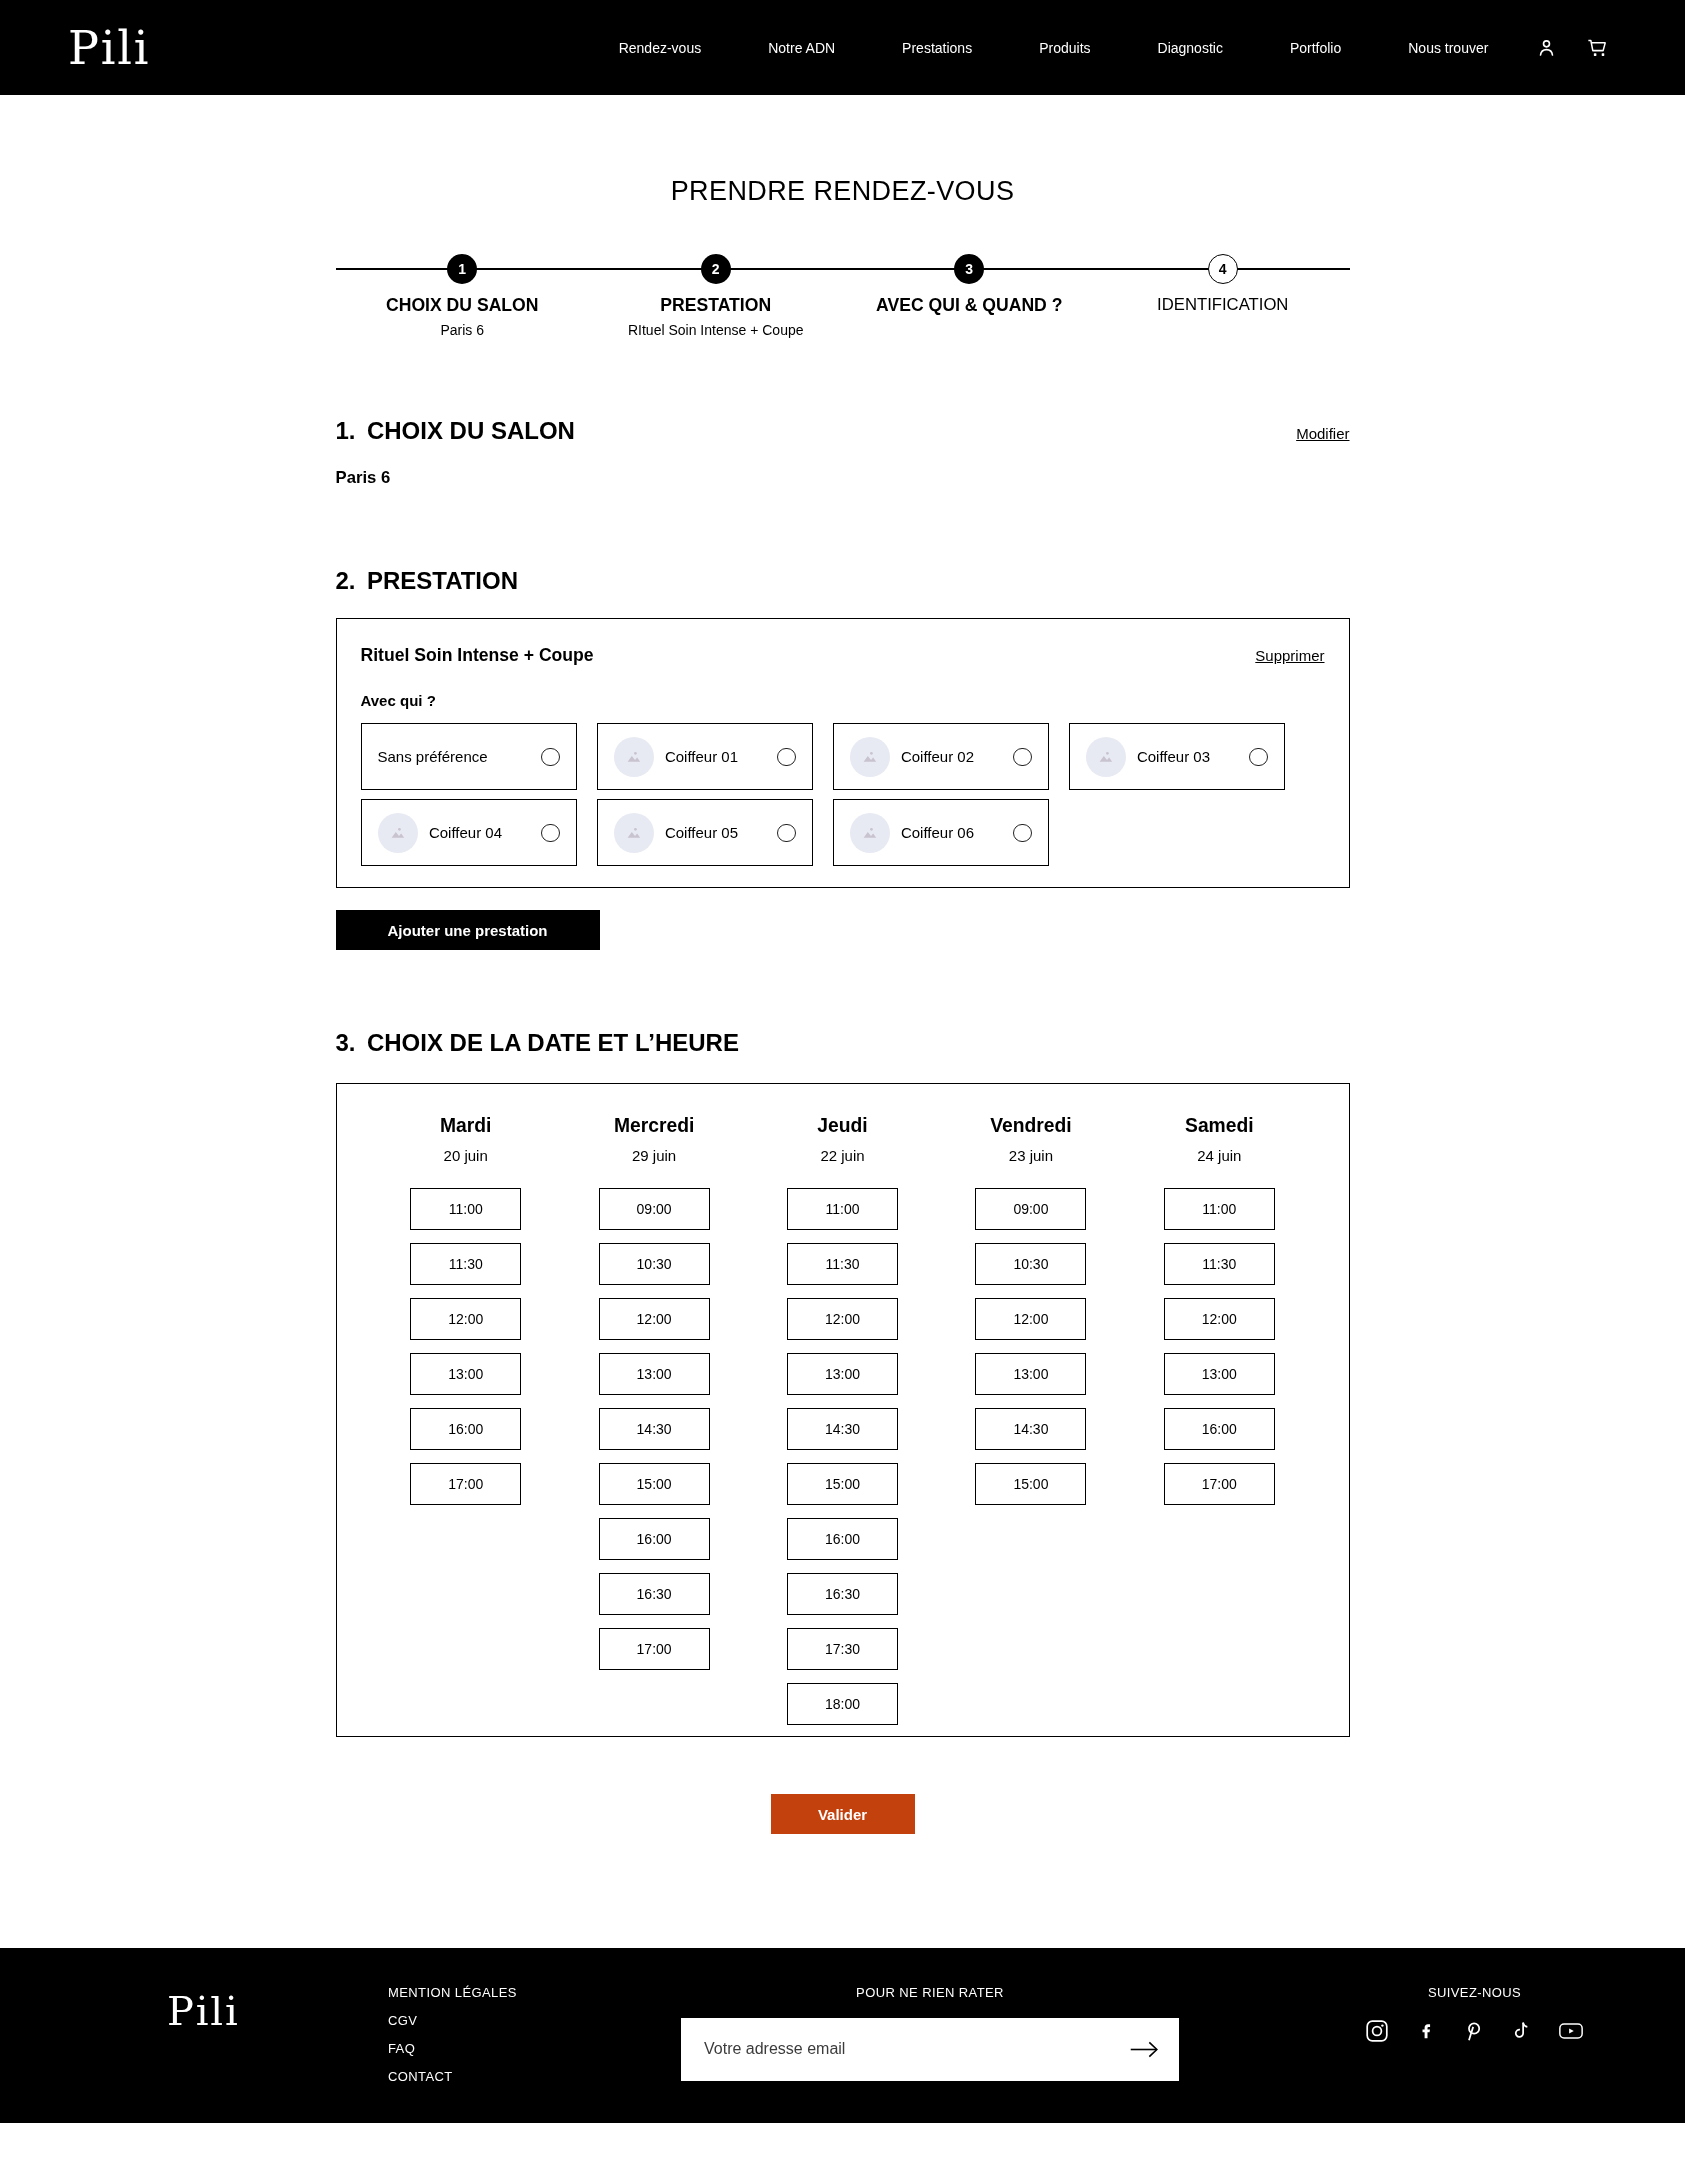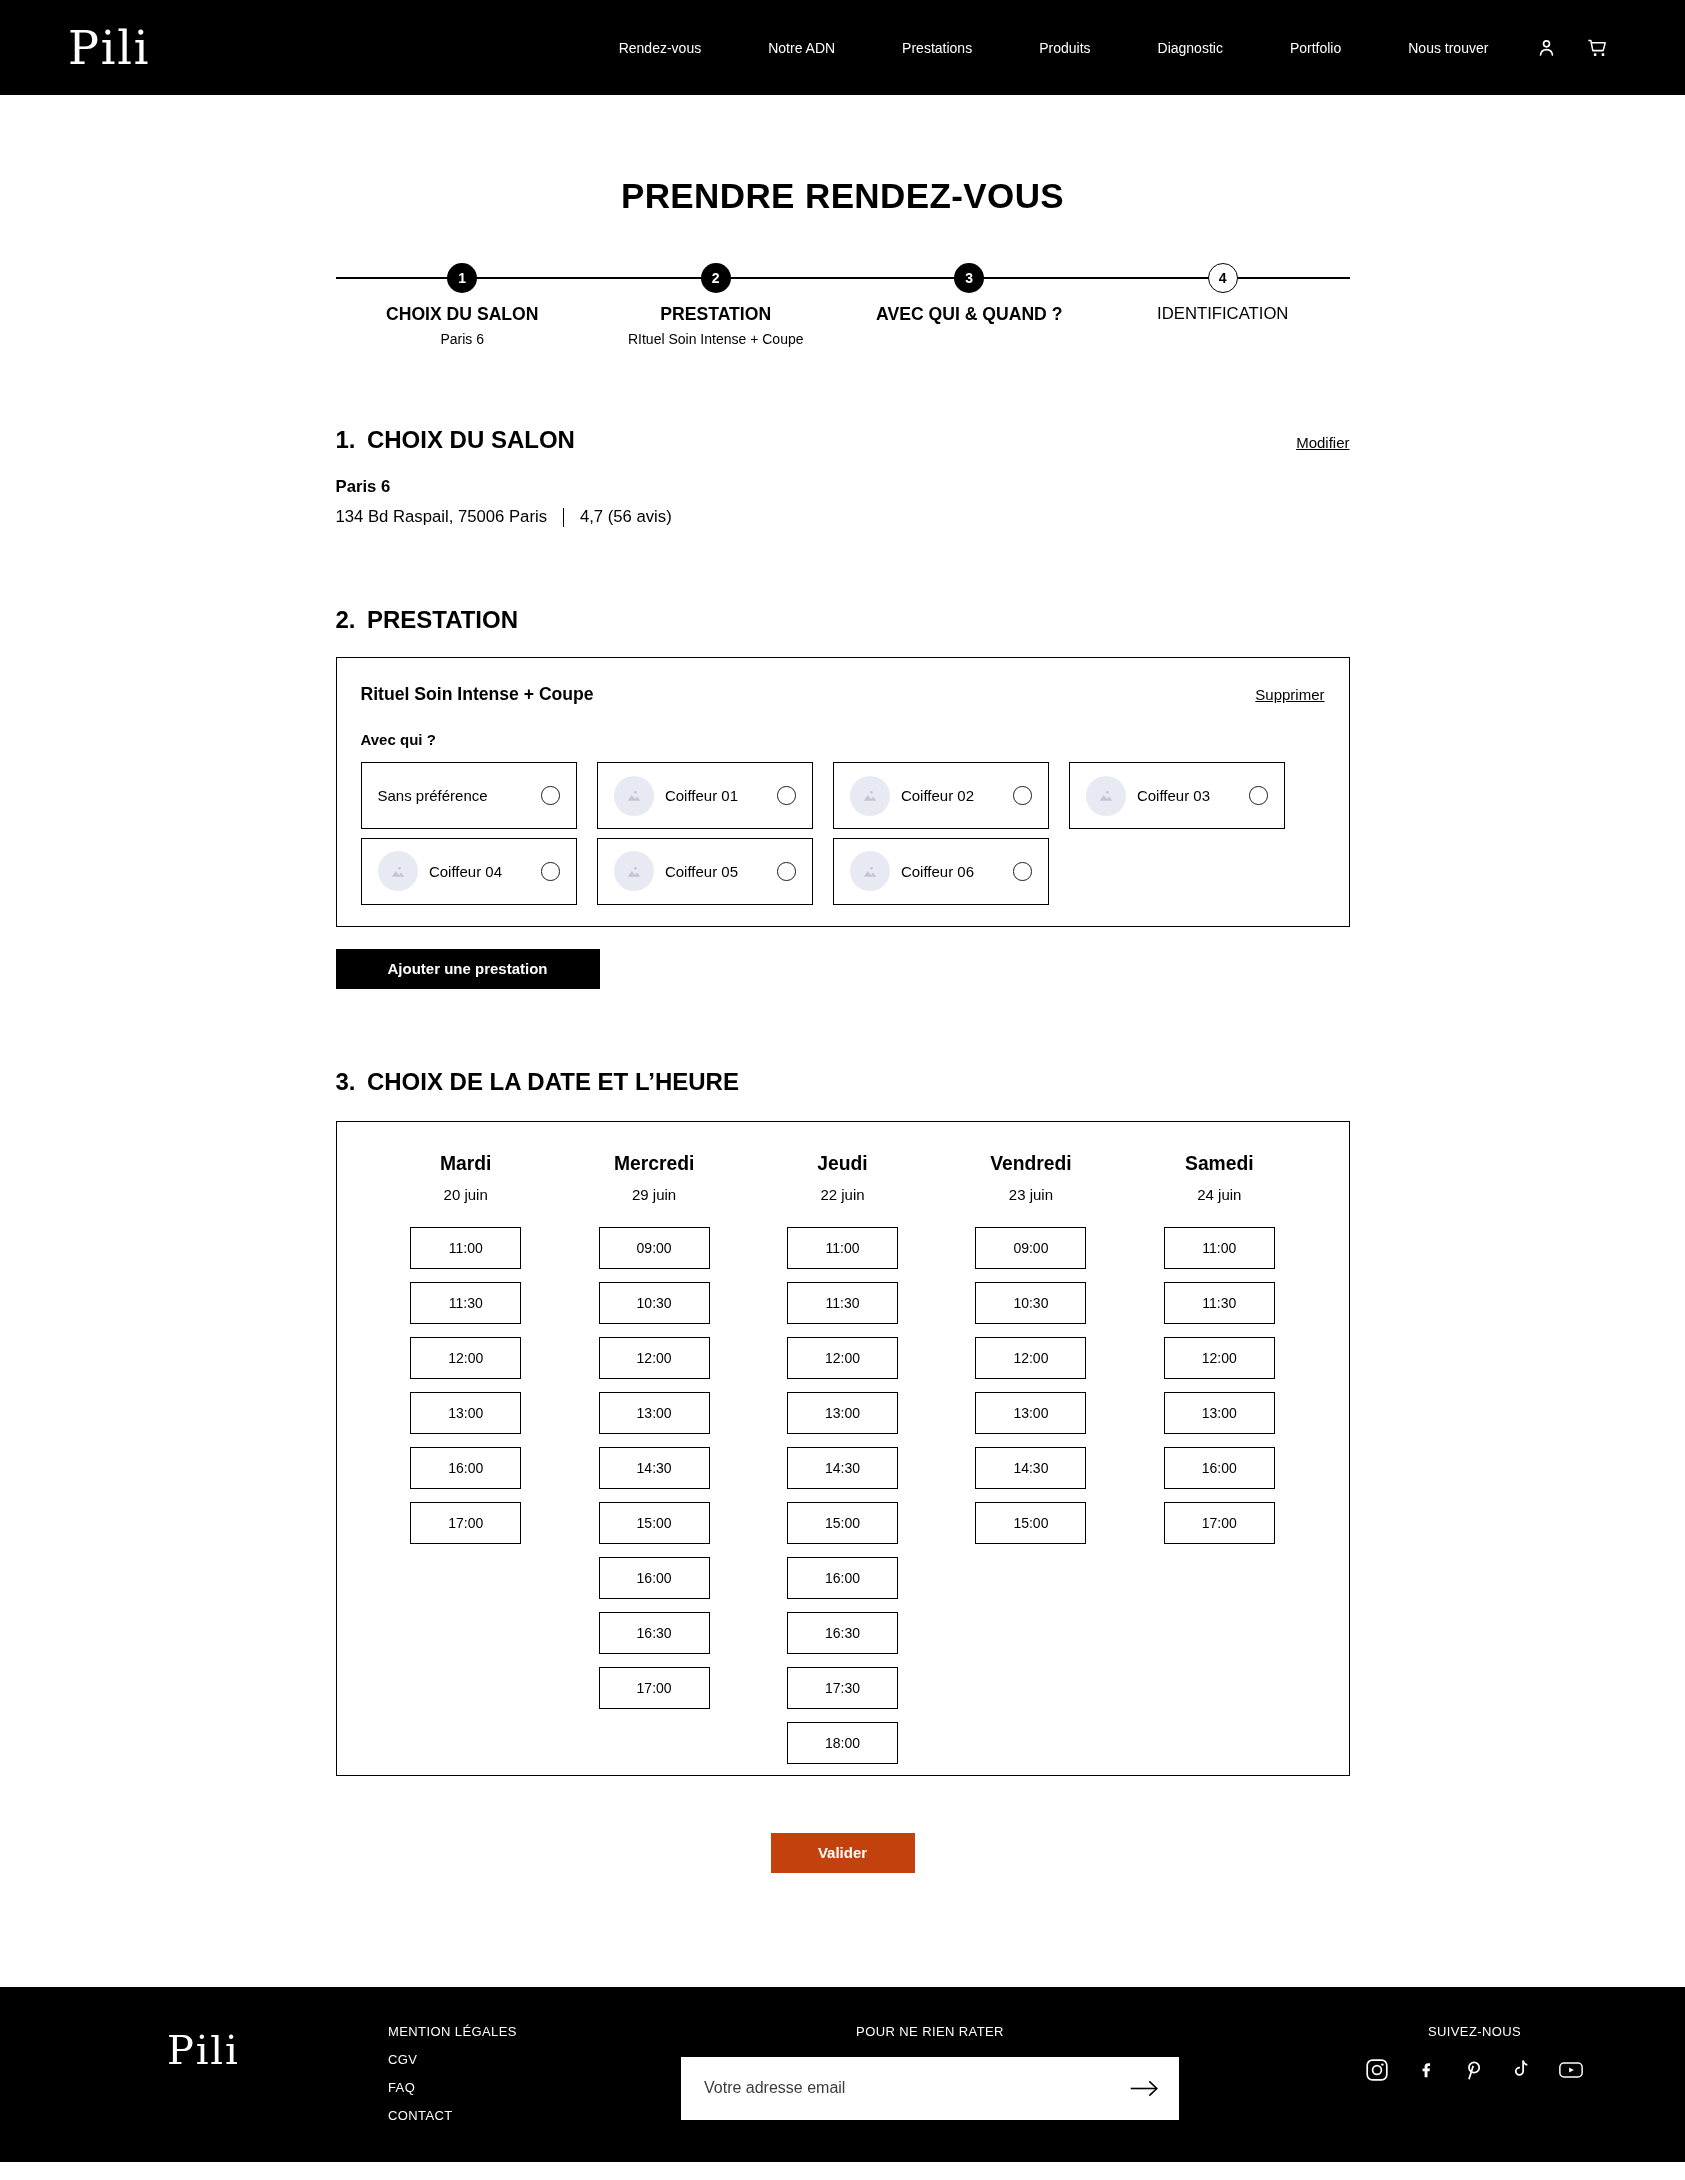--- a/index.html
+++ b/index.html
@@ -10,21 +10,21 @@
   }
   
   .header { height:95px; background:#000; display:flex; align-items:center; padding:0 74px 0 68px; }
   .logo { font-family:"DejaVu Serif", serif; font-weight:400; color:#fff; font-size:46px; letter-spacing:1.8px; line-height:1; }
   .nav { display:flex; gap:67px; margin-left:auto; align-items:center; }
   .nav-item { color:#fff; font-size:14px; cursor:pointer; white-space:nowrap; }
   .header-icons { display:flex; gap:28px; margin-left:47px; align-items:center; }
   .hicon { display:flex; cursor:pointer; }
   
   .main { width:1014px; margin:0 auto; }
-  .page-title { text-align:center; font-size:35px; font-weight:700; margin-top:81px; letter-spacing:0.4px; }
+  .page-title { text-align:center; font-size:27px; font-weight:400; margin-top:81px; letter-spacing:0.4px; }
   
   .stepper { position:relative; margin-top:47px; display:flex; }
   .stepper::before { content:""; position:absolute; left:0; right:0; top:14px; height:1.8px; background:#000; }
   .step { flex:1; display:flex; flex-direction:column; align-items:center; position:relative; }
   .step-circle { width:30px; height:30px; border-radius:50%; background:#000; color:#fff; display:flex; align-items:center; justify-content:center; font-size:14px; font-weight:700; z-index:1; }
   .step-circle.outline { background:#fff; color:#000; border:1.8px solid #000; }
   .step-label { margin-top:11.4px; font-size:17.6px; font-weight:700; }
   .step-label.regular { font-weight:400; font-size:16.7px; }
   .step-sub { margin-top:6.1px; font-size:14px; }
   
@@ -129,25 +129,20 @@
 
   <section>
     <div class="section-head">
       <div class="section-title">
         <span class="section-num">1.</span>
         <span>CHOIX DU SALON</span>
       </div>
       <a class="action-link">Modifier</a>
     </div>
     <div class="salon-name">Paris 6</div>
-    <div class="salon-info">
-      <span>134 Bd Raspail, 75006 Paris</span>
-      <span class="vsep"></span>
-      <span>4,7 (56 avis)</span>
-    </div>
   </section>
 
   <section>
     <div class="section-head">
       <div class="section-title">
         <span class="section-num">2.</span>
         <span>PRESTATION</span>
       </div>
     </div>
     <div class="prestation-box">

